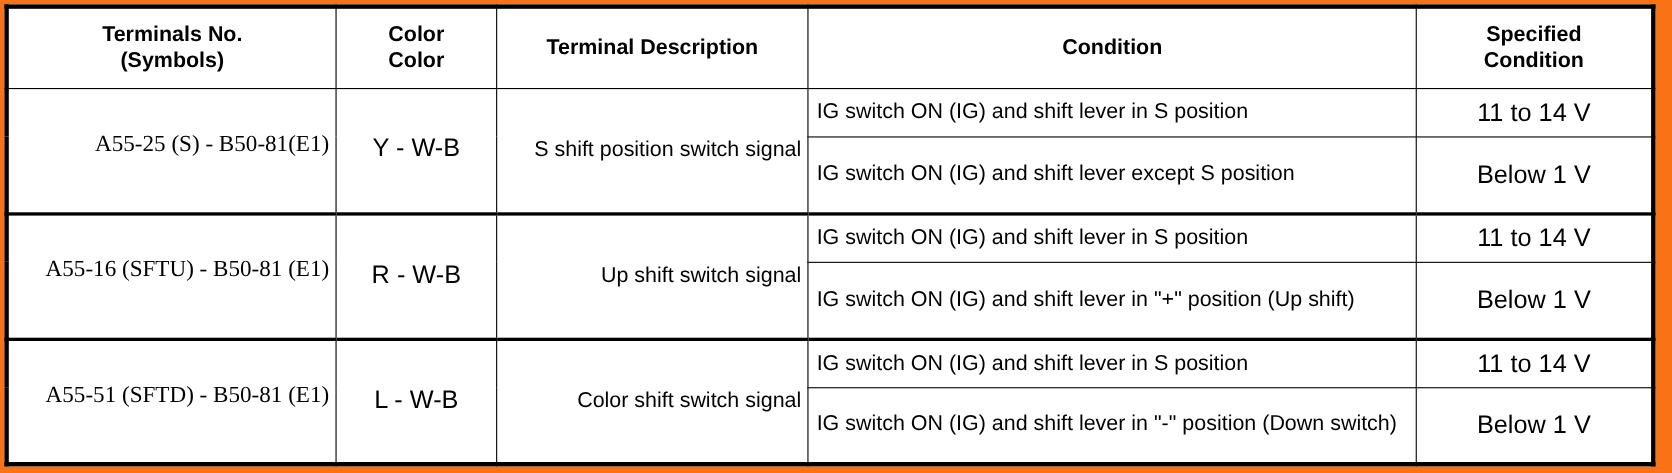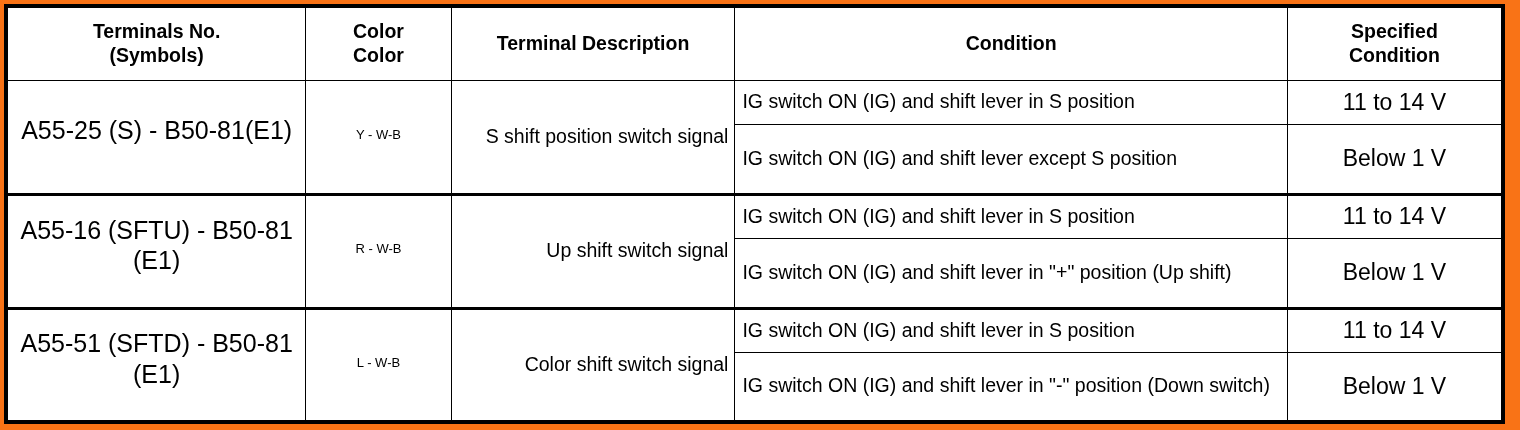--- a/index.html
+++ b/index.html
@@ -68,28 +68,29 @@
 
   
   col.c-term  { width: 299px; }
   col.c-color { width: 145px; }
   col.c-desc  { width: 283px; }
   col.c-cond  { width: 551px; }
   col.c-spec  { width: 215px; }
 
   
   td.term {
-    text-align: center;
+    text-align: right;
     padding: 0 6px 12px 6px;
-    font-size: 25px;
+    font-size: 21px;
+    font-family: Liberation Serif, serif;
   }
   td.color {
     text-align: center;
     padding: 0 4px 4px 4px;
-    font-size: 13px;
+    font-size: 23px;
   }
   td.desc {
     text-align: right;
     padding: 4px 6px 4px 8px;
     font-size: 19.5px;
   }
   td.cond {
     text-align: left;
     padding: 5px 6px 5px 7px;
     vertical-align: middle;

